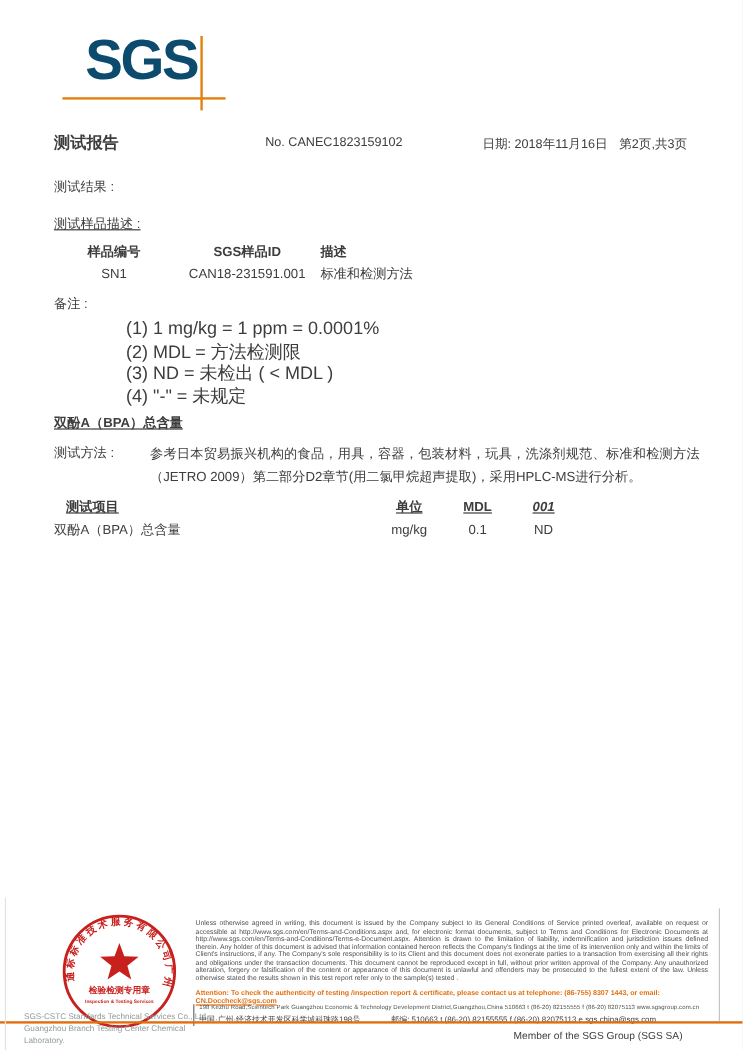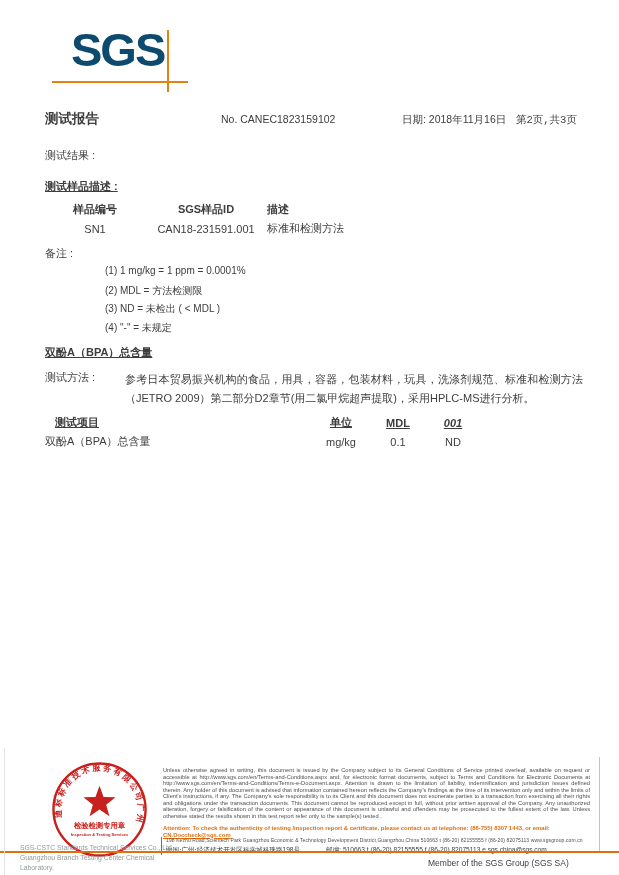--- a/index.html
+++ b/index.html
@@ -10,32 +10,32 @@
   }
   
   .logo-text { position:absolute; left:71px; top:26px; font-size:47px; font-weight:bold;
     color:#0c4a6e; letter-spacing:-2px; line-height:1; }
   .logo-hline { position:absolute; left:52px; top:81px; width:136px; height:2px; background:#e2820f; }
   .logo-vline { position:absolute; left:167px; top:30px; width:2px; height:62px; background:#e2820f; }
   
   .doc-title  { position:absolute; left:45px;  top:110px; font-size:13.5px; font-weight:bold; }
   .report-no  { position:absolute; left:221px; top:113px; font-size:10.5px; }
   .date       { position:absolute; left:378px; top:113px; font-size:10.5px;margin-left:24px; }
-  .pageinfo   { position:absolute; left:516px; top:113px; font-size:10.5px;font-family:Liberation Mono, monospace; }
+  .pageinfo   { position:absolute; left:516px; top:113px; font-size:10.5px; }
   
   .results-label { position:absolute; left:45px; top:148px; font-size:11px; }
-  .sample-title  { position:absolute; left:45px; top:179px; font-size:11px; font-weight:bold; text-decoration:underline; }
+  .sample-title  { position:absolute; left:45px; top:179px; font-size:11px; font-weight:normal; text-decoration:underline; }
   .sample-table  { position:absolute; left:45px; top:201px; border-collapse:collapse; font-size:11px; }
   .sample-table th, .sample-table td { padding:1px 0 3px 0; font-weight:normal;margin-top:28px; }
   .sample-table th { font-weight:bold; }
   .sample-table .c1 { width:100px; text-align:center; }
   .sample-table .c2 { width:122px; text-align:center; }
   .sample-table .c3 { width:150px; text-align:left; }
   .remarks-label { position:absolute; left:45px; top:246px; font-size:11px; }
-  .remark-item   { position:absolute; left:105px; font-size:10px; }
+  .remark-item   { position:absolute; left:105px; font-size:15px; }
   .bpa-title   { position:absolute; left:45px; top:345px; font-size:11px; font-weight:bold; text-decoration:underline; }
   .method-label{ position:absolute; left:45px; top:370px; font-size:11px; }
   .method-text { position:absolute; left:125px; top:370px; width:458px; font-size:11px; line-height:18.5px; text-align:justify; }
   .results-table { position:absolute; left:45px; top:414px; border-collapse:collapse; font-size:11px; }
   .results-table th, .results-table td { padding:1px 0 3px 0; font-weight:normal; }
   .results-table .h { font-weight:bold; text-decoration:underline; }
   .results-table .hi { font-weight:bold; font-style:italic; text-decoration:underline; }
   .results-table .ri { width:265px; text-align:left; }
   .results-table th.ri span { margin-left:10px; }
   .results-table .ru { width:62px; text-align:center; }

